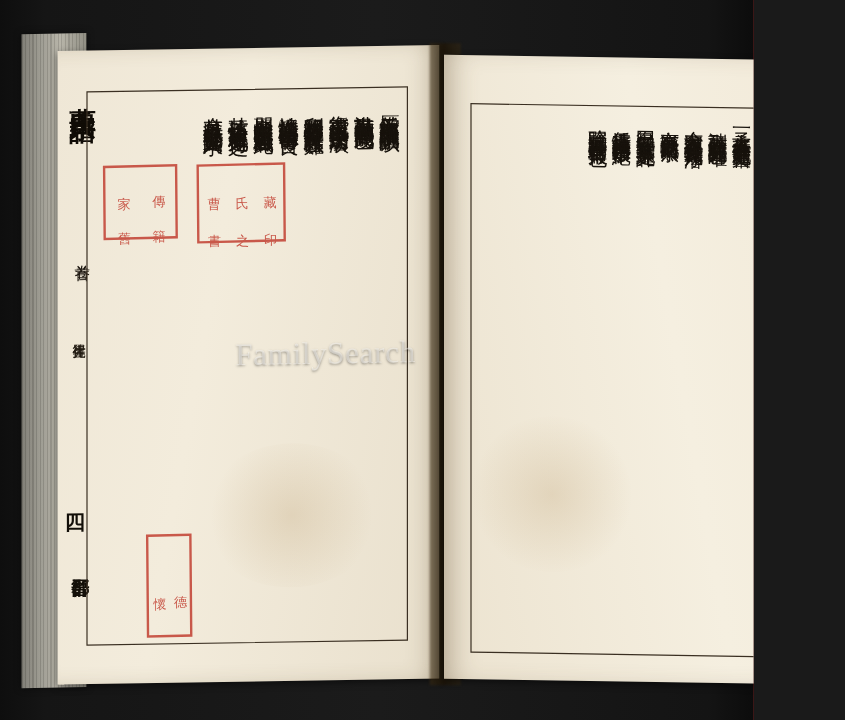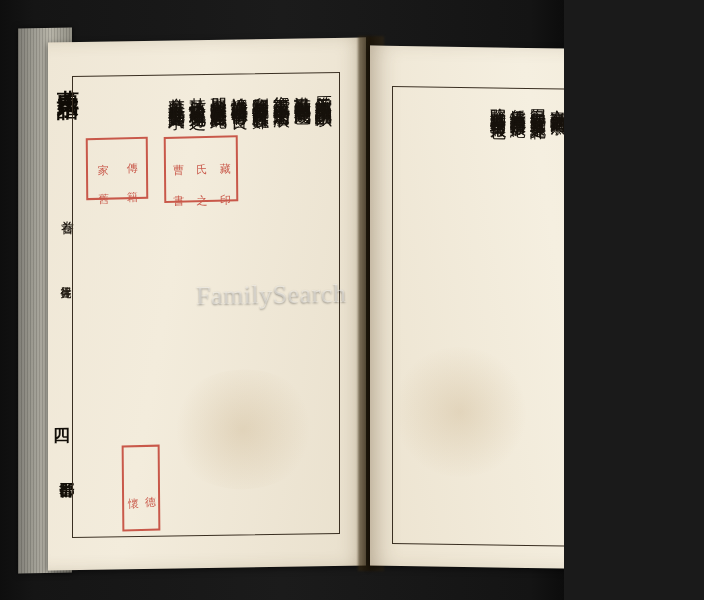--- a/index.html
+++ b/index.html
@@ -2,21 +2,21 @@
 <html><head>
 <meta charset="utf-8">
 <style>
   html, body {
     margin: 0;
     padding: 0;
     background: #1a1a1a;
   }
   #page {
     position: relative;
-    width: 564px;
+    width: 628px;
     height: 600px;
     overflow: hidden;
     background: #7f1d1d;
     font-family: "DejaVu Sans", sans-serif;
     text-align: center;
   }
 
   
   .backdrop {
     position: absolute;

